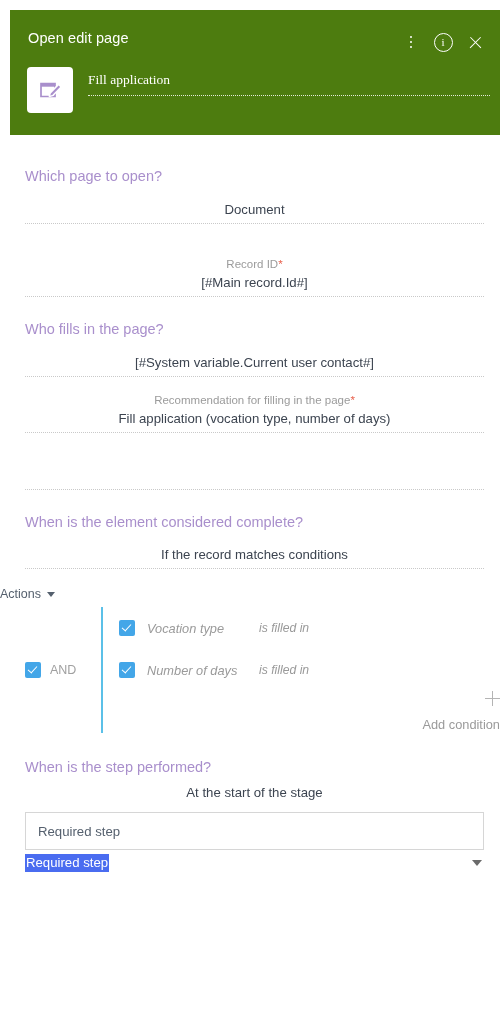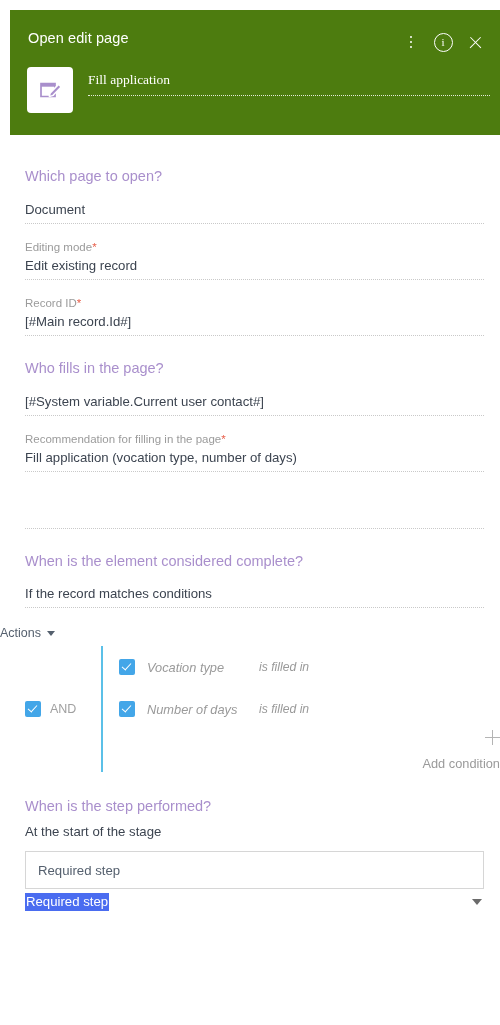--- a/index.html
+++ b/index.html
@@ -112,20 +112,21 @@
     left: 0; top: 142px;
     width: 500px;
   }
   .section-head {
     font-size: 14.5px;
     color: #a98fcc;
     padding: 0 0 0 25px;
   }
   .field {
     padding: 0 16px 0 25px;
+    text-align: center;
   }
   .field-label {
     font-size: 11.5px;
     color: #9b9b9b;
     white-space: nowrap;
   }
   .req { color: #e8604c; }
   .field-value {
     font-size: 13.2px;
     color: #3c4450;
@@ -317,26 +318,20 @@
   <div style="height:26px"></div>
   <div class="section-head">Which page to open?</div>
 
   <div style="height:18px"></div>
   <div class="field">
     <div class="field-value">Document</div>
     <div class="field-rule"></div>
   </div>
 
   <div style="height:17px"></div>
-  <div class="field">
-    <div class="field-label"><span>Editing mode</span><span class="req">*</span></div>
-    <div style="height:5px"></div>
-    <div class="field-value">Edit existing record</div>
-    <div class="field-rule"></div>
-  </div>
 
   <div style="height:17px"></div>
   <div class="field">
     <div class="field-label"><span>Record ID</span><span class="req">*</span></div>
     <div style="height:5px"></div>
     <div class="field-value">[#Main record.Id#]</div>
     <div class="field-rule"></div>
   </div>
 
   <div style="height:24px"></div>

